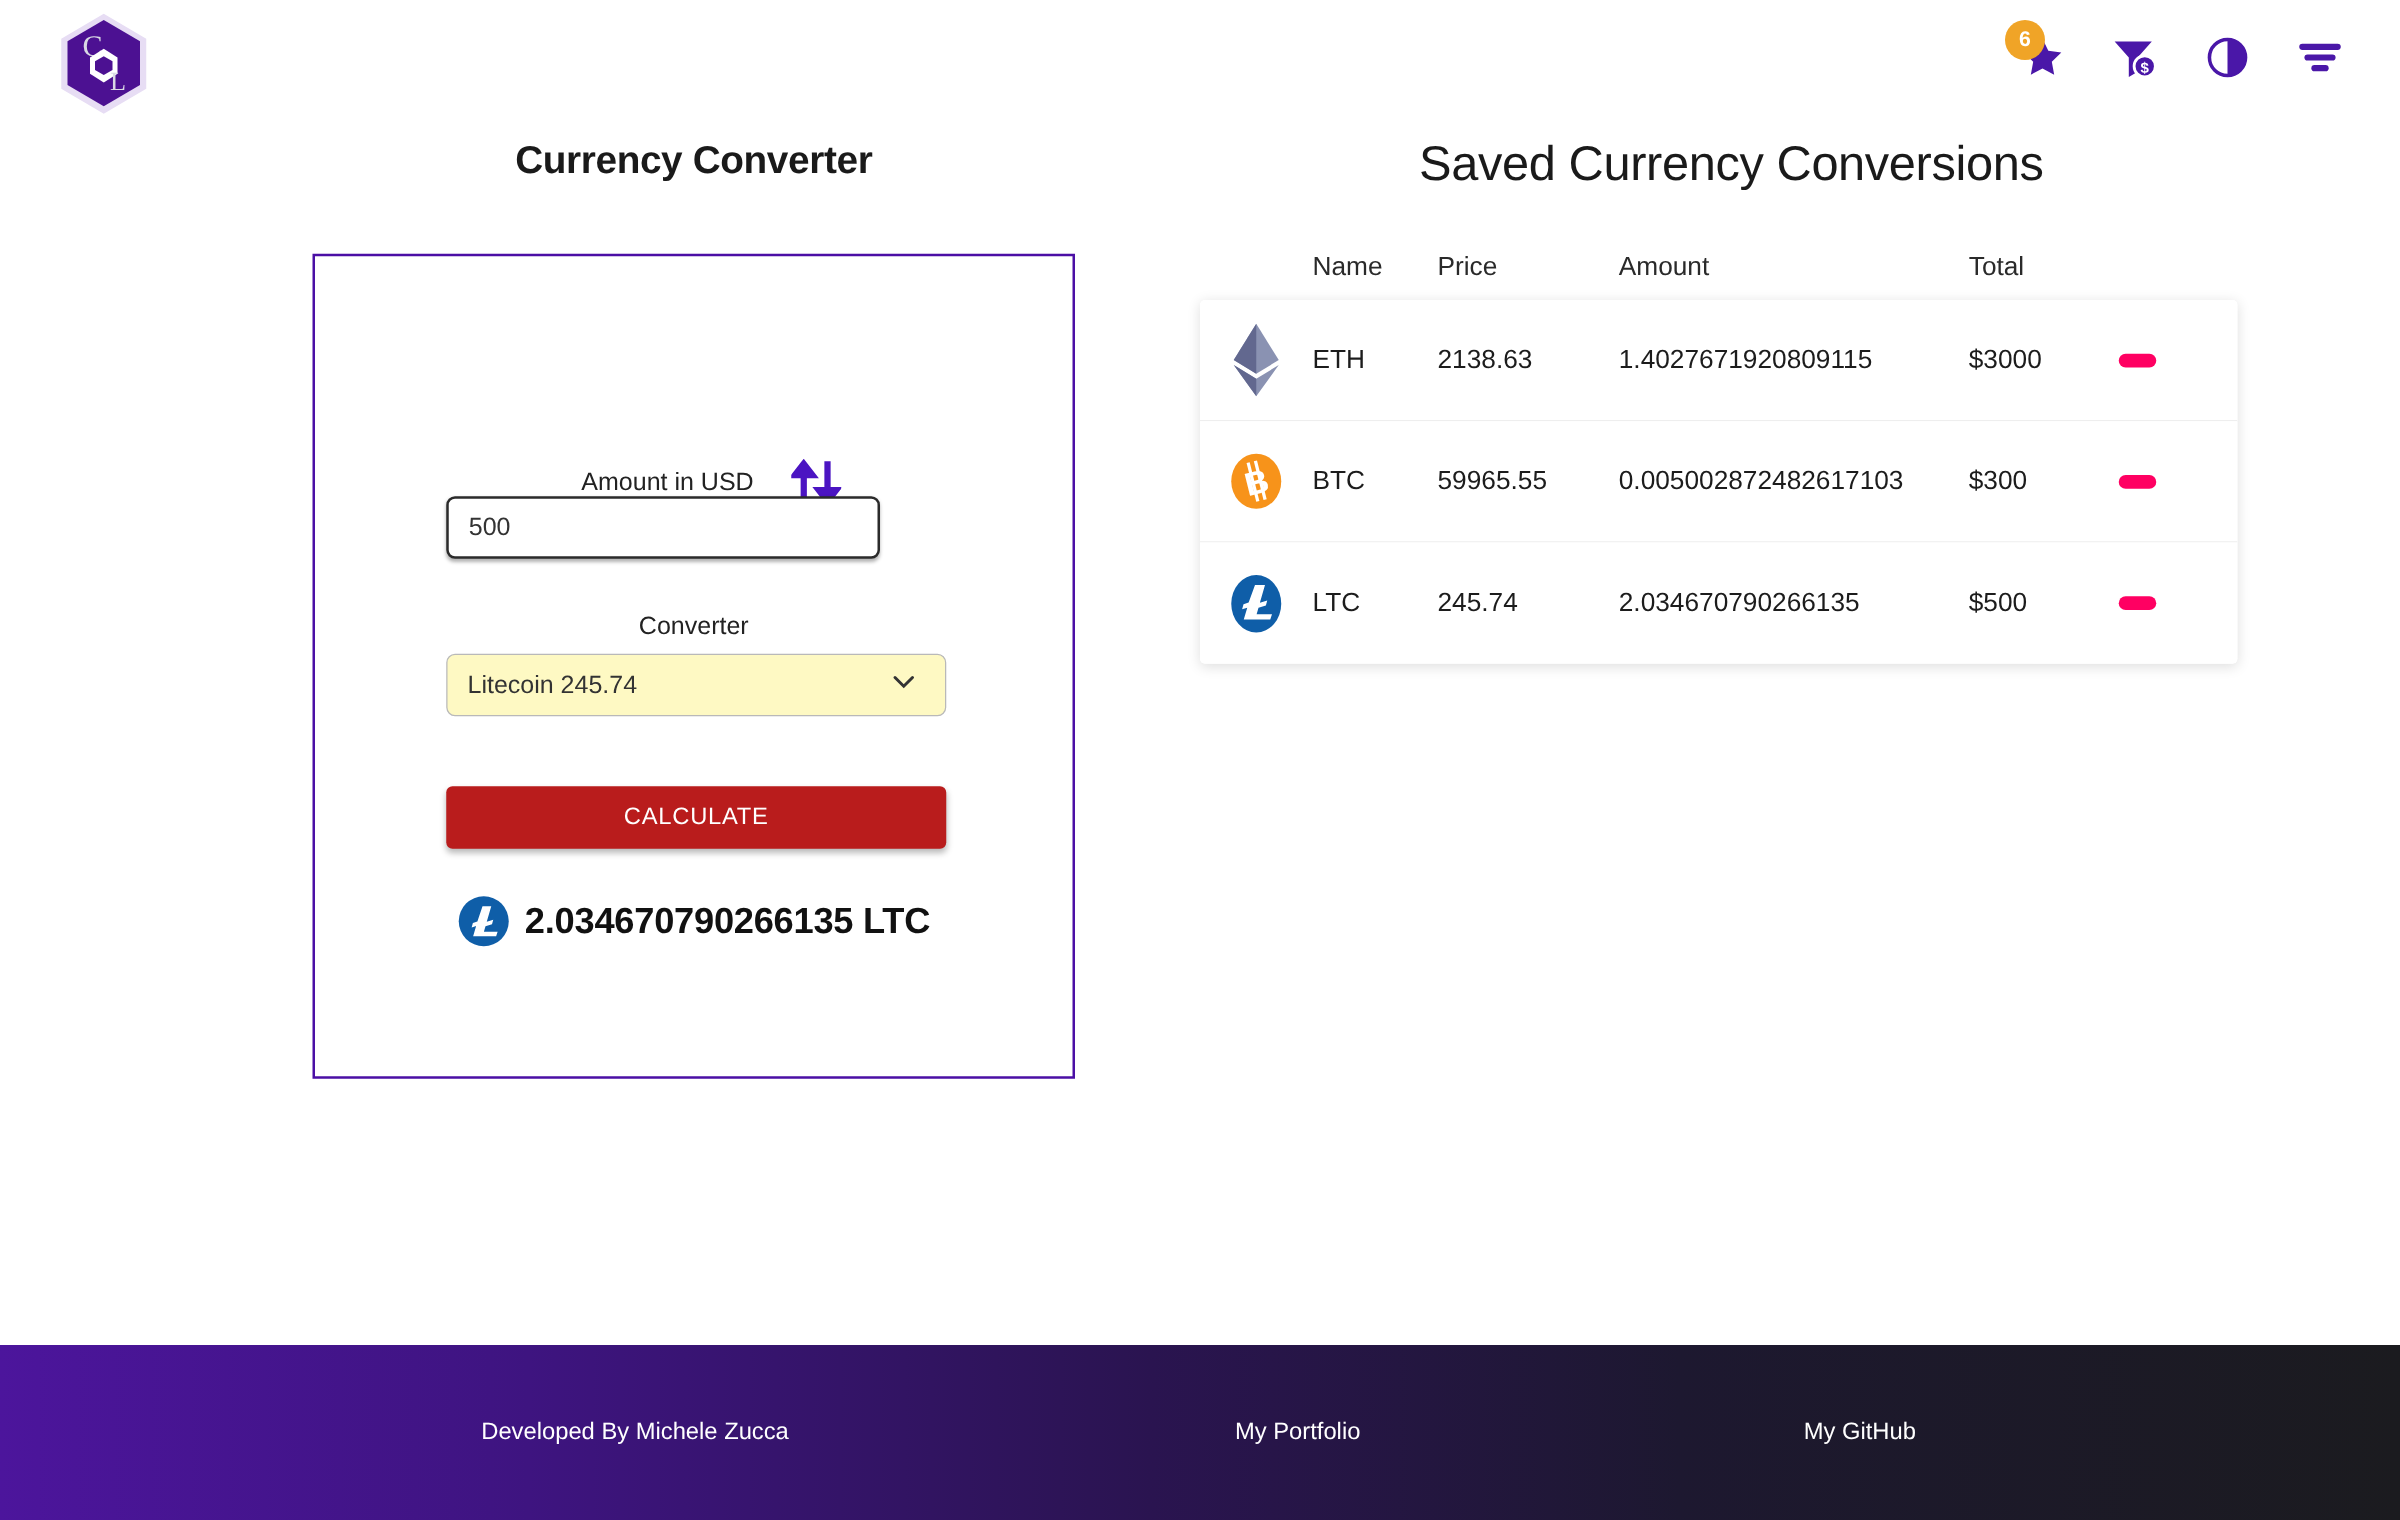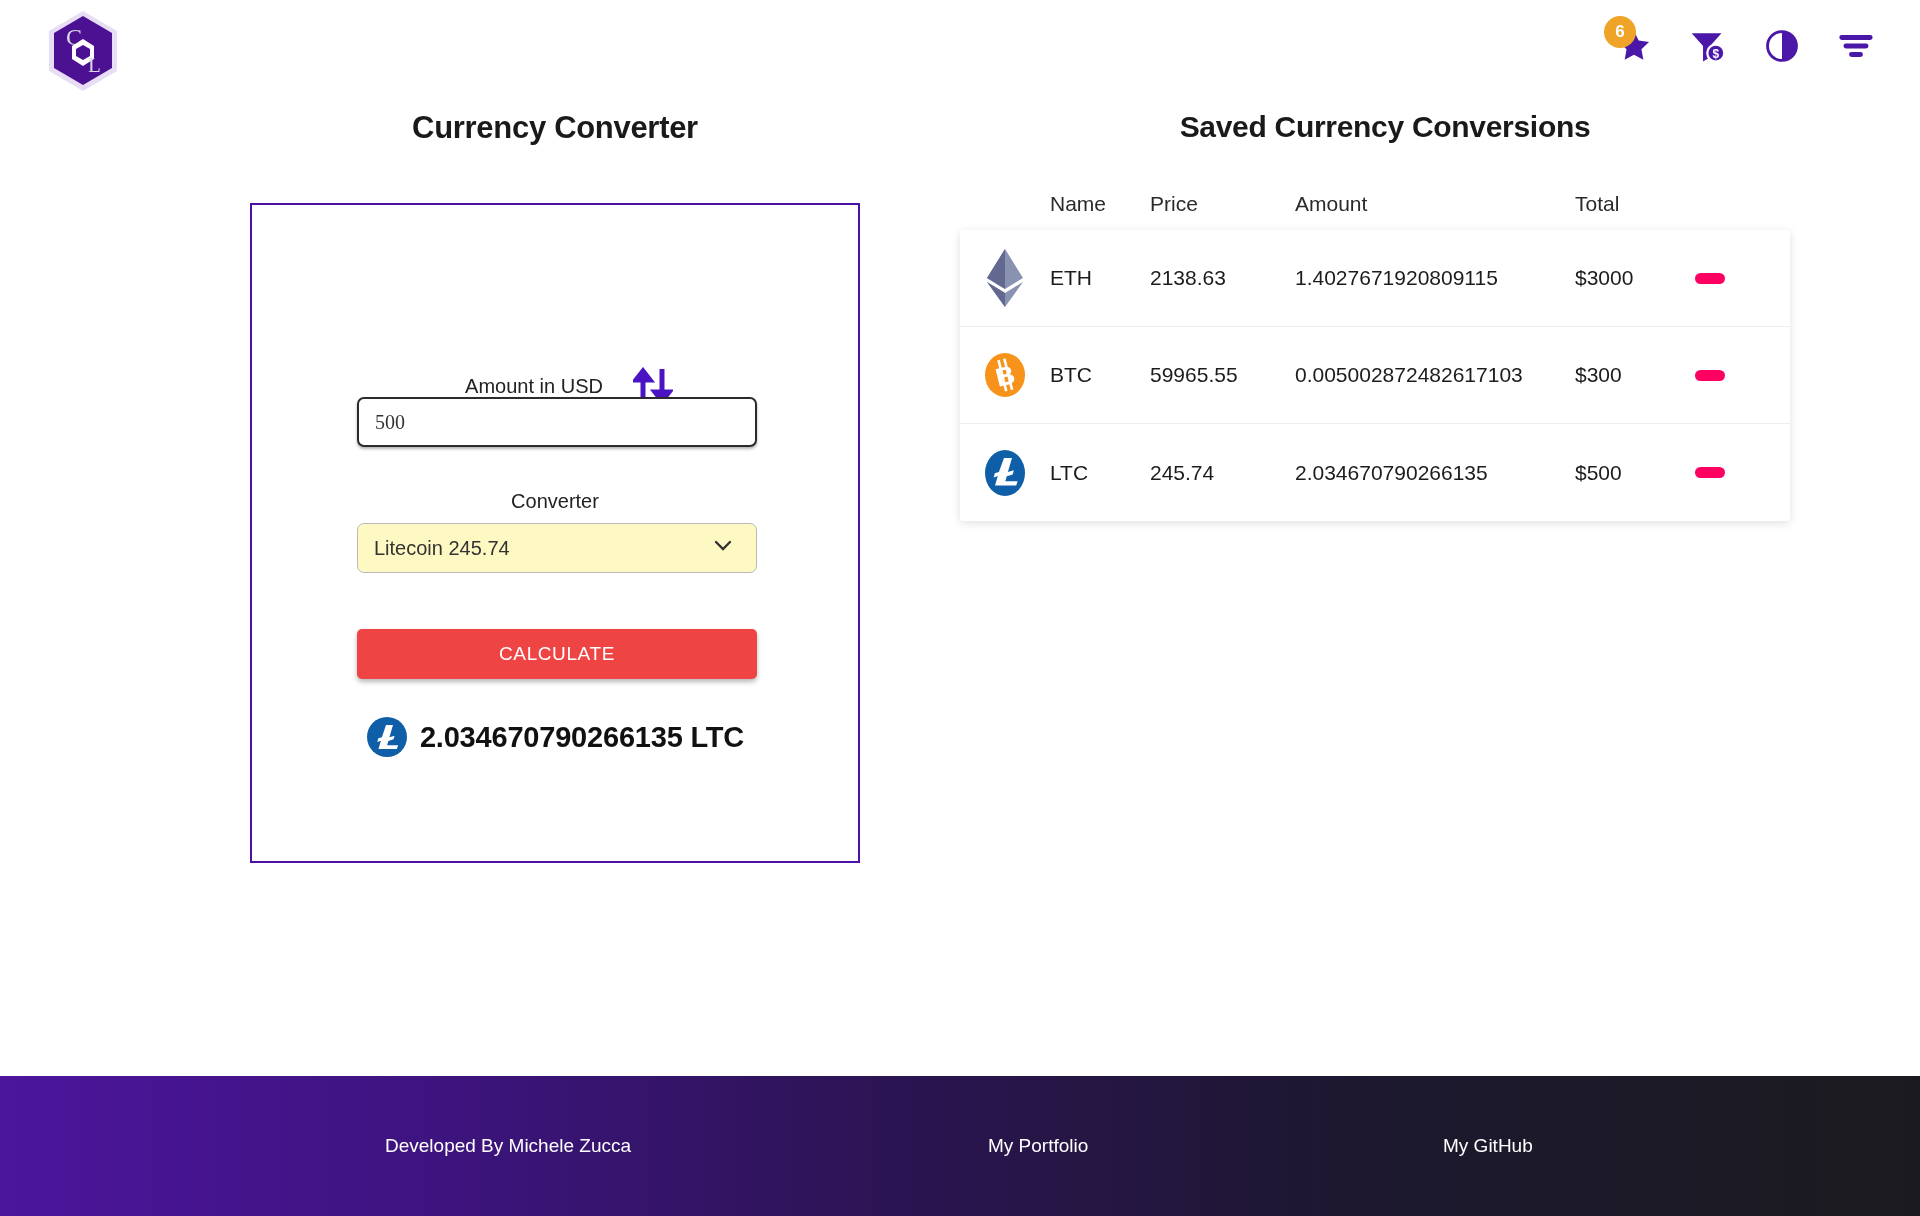--- a/index.html
+++ b/index.html
@@ -100,28 +100,28 @@
     justify-content: center;
     gap: 30px;
     padding-left: 28px;
   }
   .swap-icon { display: block; }
 
   .amount-input {
     position: absolute;
     top: 192px;
     left: 105px;
-    width: 400px;
+    width: 347px;
     height: 50px;
     border: 2.5px solid #2b2b2b;
     border-radius: 7px;
     font-size: 20px;
     color: #333333;
     padding: 0 16px;
-    font-family: Liberation Serif, serif;
+    font-family: Liberation Sans, sans-serif;
     background: #ffffff;
     box-shadow: 0 2px 3px rgba(0,0,0,0.30);
     outline: none;
   }
   .currency-label {
     position: absolute;
     top: 285px; left: 0; right: 0;
   }
   .currency-select {
     position: absolute;
@@ -146,21 +146,21 @@
     top: 335px;
     left: 462px;
     pointer-events: none;
   }
   .calculate-btn {
     position: absolute;
     top: 424px;
     left: 105px;
     width: 400px;
     height: 50px;
-    background: #ef4444;
+    background: #b91c1c;
     border: none;
     border-radius: 5px;
     color: #ffffff;
     font-size: 19px;
     letter-spacing: 0.6px;
     font-family: "Liberation Sans", sans-serif;
     cursor: pointer;
     box-shadow: 0 3px 5px rgba(0,0,0,0.28);
   }
   .result-row {
@@ -179,22 +179,22 @@
     letter-spacing: -0.2px;
   }
 
   
   .saved-col {
     position: absolute;
     left: 960px; top: 0;
     width: 830px;
   }
   .saved-title {
-    font-size: 30px;
-    font-weight: 700;
+    font-size: 39px;
+    font-weight: 400;
     color: #1a1a1a;
     text-align: center;
     letter-spacing: -0.3px;
     margin-left: 20px;
   }
   .table-wrap {
     margin-top: 48px;
     width: 830px;
   }
   .thead {

